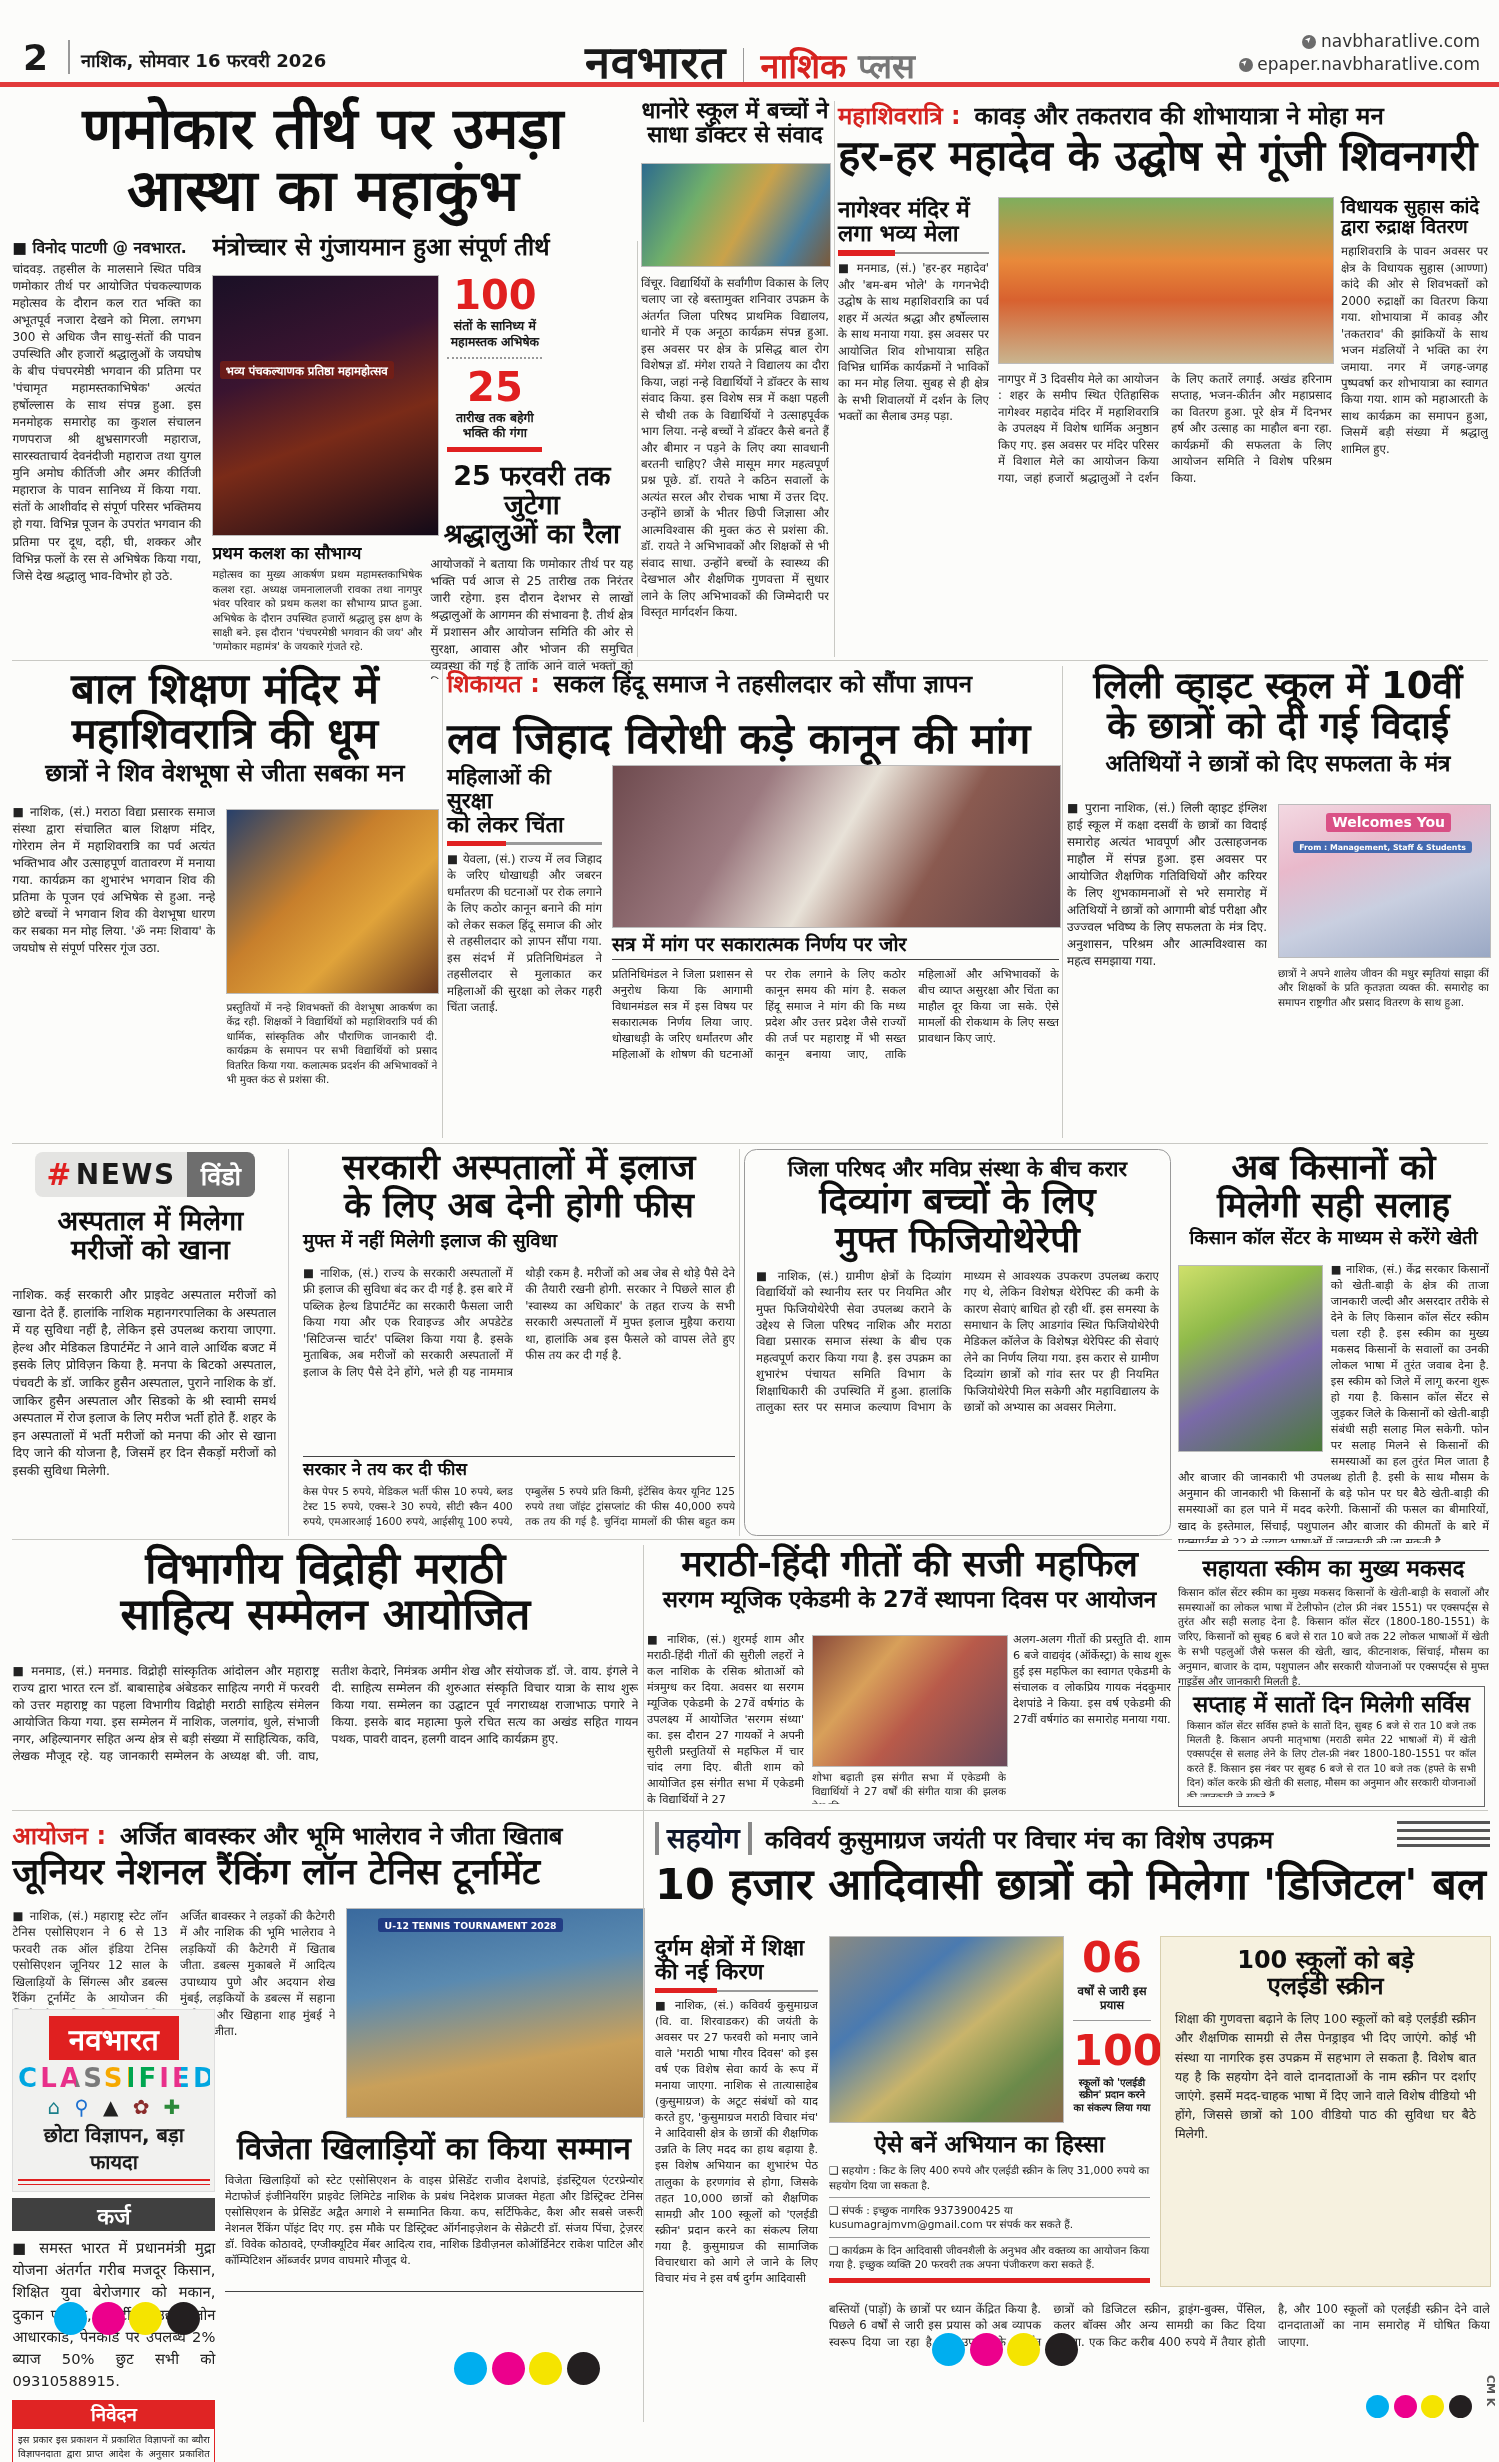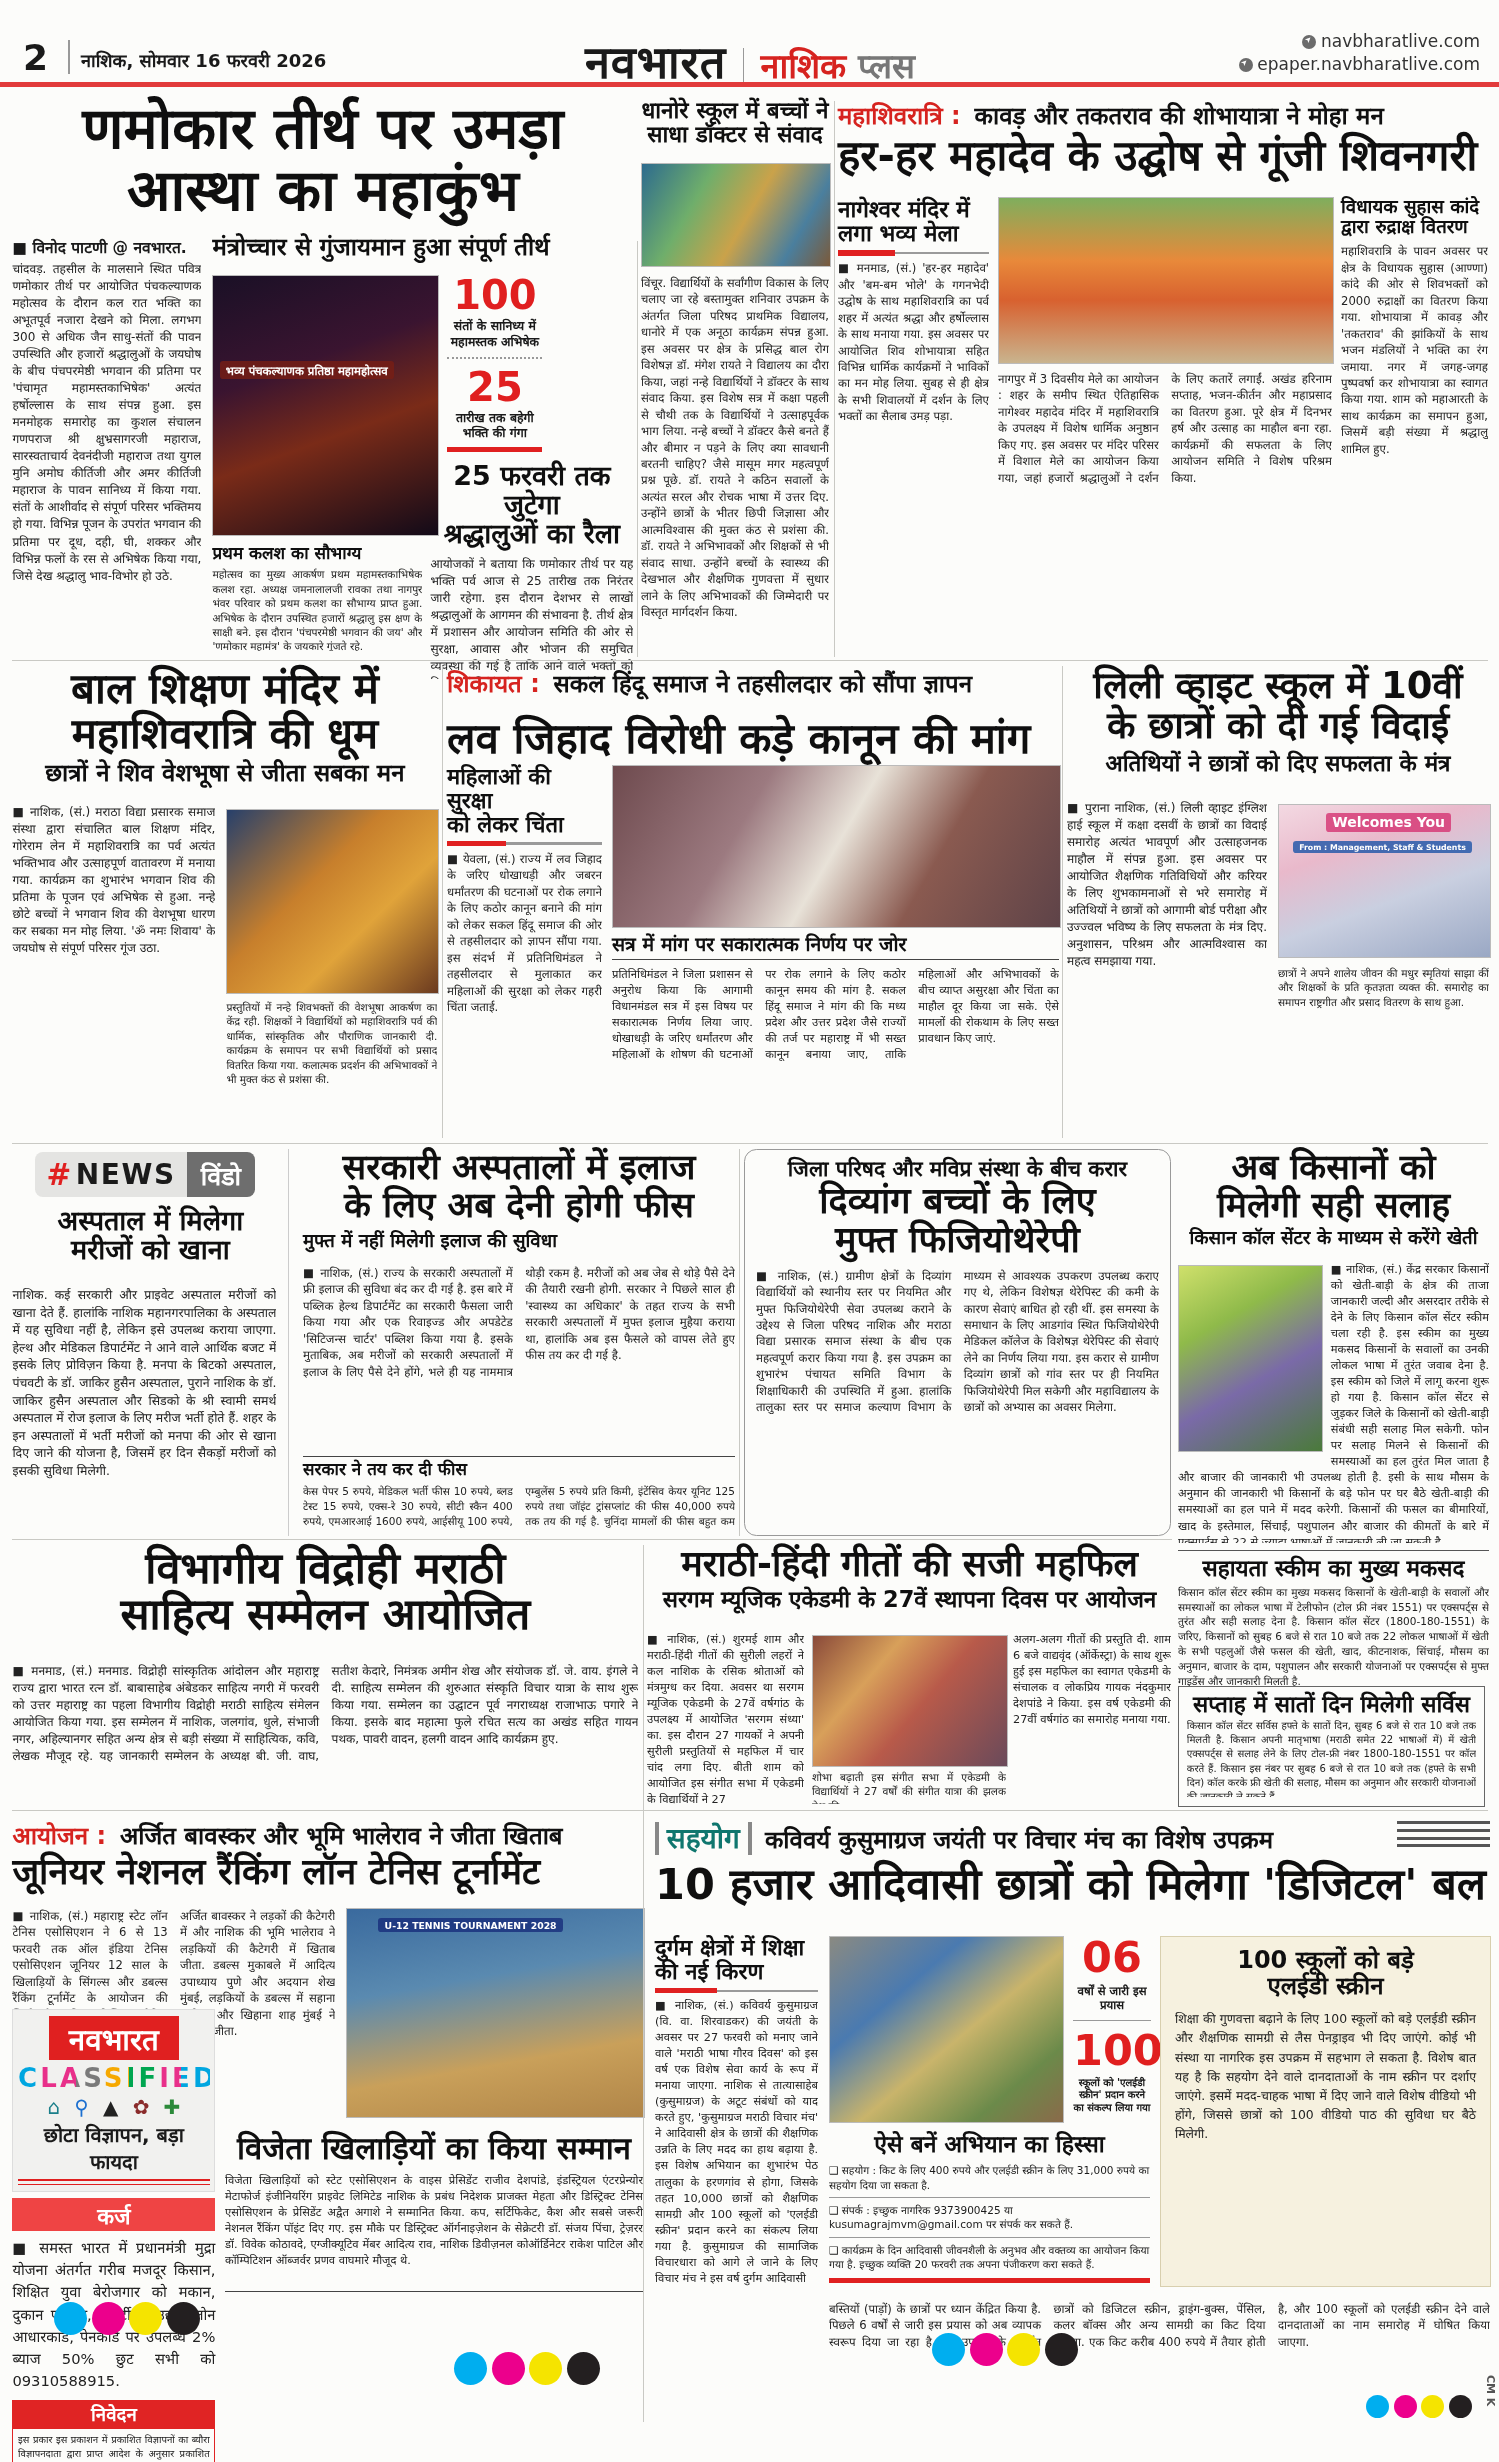--- a/index.html
+++ b/index.html
@@ -238,29 +238,29 @@
       <div style="font-size:20px;margin-top:1.6px;">
         <span style="color:#1b7f8a;">⌂</span>
         <span style="color:#1b6fd0;margin-left:7.8px;">⚲</span>
         <span style="color:#222;margin-left:7.8px;">▲</span>
         <span style="color:#8a2b2b;margin-left:7.8px;">✿</span>
         <span style="color:#2b8a3a;margin-left:7.8px;">✚</span>
       </div>
       <div style="font-size:20px;font-weight:bold;margin-top:1.6px;">छोटा विज्ञापन, बड़ा फायदा</div>
       <div style="border-top:2.3px solid #e02020;border-bottom:0.8px solid #e02020;height:2.3px;margin-top:4.7px;"></div>
     </div>
-    <div style="background:#ef4444;color:#fff;font-size:22px;font-weight:bold;text-align:center;padding:1.6px 0;margin-top:6.2px;">कर्ज</div>
+    <div style="background:#404040;color:#fff;font-size:22px;font-weight:bold;text-align:center;padding:1.6px 0;margin-top:6.2px;">कर्ज</div>
     <div class="body" style="margin-top:6.2px;font-size:14.7px;line-height:1.5;">■ समस्त भारत में प्रधानमंत्री मुद्रा योजना अंतर्गत गरीब मजदूर किसान, शिक्षित युवा बेरोजगार को मकान, दुकान पसर्नल, प्रापर्टी लघुउद्योग लोन आधारकार्ड, पेनकार्ड पर उपलब्ध 2% ब्याज 50% छुट सभी को 09310588915.</div>
     <div style="background:#e02424;color:#fff;font-size:18.6px;font-weight:bold;text-align:center;padding:1.6px 0;margin-top:7.8px;">निवेदन</div>
     <div class="body" style="border:0.8px solid #e02424;padding:4.7px;font-size:9.7px;line-height:1.4;">इस प्रकार इस प्रकाशन में प्रकाशित विज्ञापनों का ब्यौरा विज्ञापनदाता द्वारा प्राप्त आदेश के अनुसार प्रकाशित किया जाता है. विज्ञापन में उल्लेखित जानकारी की सत्यता अथवा विज्ञापन में किया गया दावा इस संदर्भ में 'नवभारत प्रेस' किसी भी तरह का आर्थिक व्यवहार करते समय पूरी तरह खुद की जिम्मेदारी पर करें. विज्ञापन दाता द्वारा किया गया दावा गलत होने की स्थिति में 'नवभारत प्रेस' के मुद्रक प्रकाशक एवं मालिक जिम्मेदार नहीं रहेंगे.  – व्यवस्थापक</div>
   </div>
 
   <div class="abs" style="left:655px;top:1818px;width:835px;height:621px;">
     <div style="position:relative;">
-      <span style="color:#0f766e;font-size:28px;font-weight:bold;border-left:4.7px solid #888;border-right:4.7px solid #888;padding:0 7.8px;">सहयोग</span>
+      <span style="color:#0f172a;font-size:28px;font-weight:bold;border-left:4.7px solid #888;border-right:4.7px solid #888;padding:0 7.8px;">सहयोग</span>
       <span class="kick-blk" style="font-size:24px;margin-left:9.3px;">कविवर्य कुसुमाग्रज जयंती पर विचार मंच का विशेष उपक्रम</span>
       <span style="position:absolute;right:0;top:3.1px;width:93px;height:26px;background:repeating-linear-gradient(#555 0 3.1px,transparent 3.1px 7.8px);"></span>
     </div>
     <div class="hl-left" style="font-size:43px;margin-top:4.7px;">10 हजार आदिवासी छात्रों को मिलेगा 'डिजिटल' बल</div>
     <div class="abs" style="left:0;top:118px;width:163px;">
       <div class="hl-left" style="font-size:22px;"><span>दुर्गम क्षेत्रों में शिक्षा</span><br><span>की नई किरण</span></div>
       <div class="rg"></div>
       <div class="body" style="height:435px;overflow:hidden;font-size:11.3px;">■ नाशिक, (सं.) कविवर्य कुसुमाग्रज (वि. वा. शिरवाडकर) की जयंती के अवसर पर 27 फरवरी को मनाए जाने वाले 'मराठी भाषा गौरव दिवस' को इस वर्ष एक विशेष सेवा कार्य के रूप में मनाया जाएगा. नाशिक से तात्यासाहेब (कुसुमाग्रज) के अटूट संबंधों को याद करते हुए, 'कुसुमाग्रज मराठी विचार मंच' ने आदिवासी क्षेत्र के छात्रों की शैक्षणिक उन्नति के लिए मदद का हाथ बढ़ाया है. इस विशेष अभियान का शुभारंभ पेठ तालुका के हरणगांव से होगा, जिसके तहत 10,000 छात्रों को शैक्षणिक सामग्री और 100 स्कूलों को 'एलईडी स्क्रीन' प्रदान करने का संकल्प लिया गया है. कुसुमाग्रज की सामाजिक विचारधारा को आगे ले जाने के लिए विचार मंच ने इस वर्ष दुर्गम आदिवासी</div>
     </div>
     <div class="ph" style="position:absolute;left:174px;top:118px;width:233px;height:185px;background:linear-gradient(140deg,#8a8a82 0%,#4a7ab0 30%,#c9b46b 55%,#6b8a4a 80%,#8a6a4a 100%);"></div>

